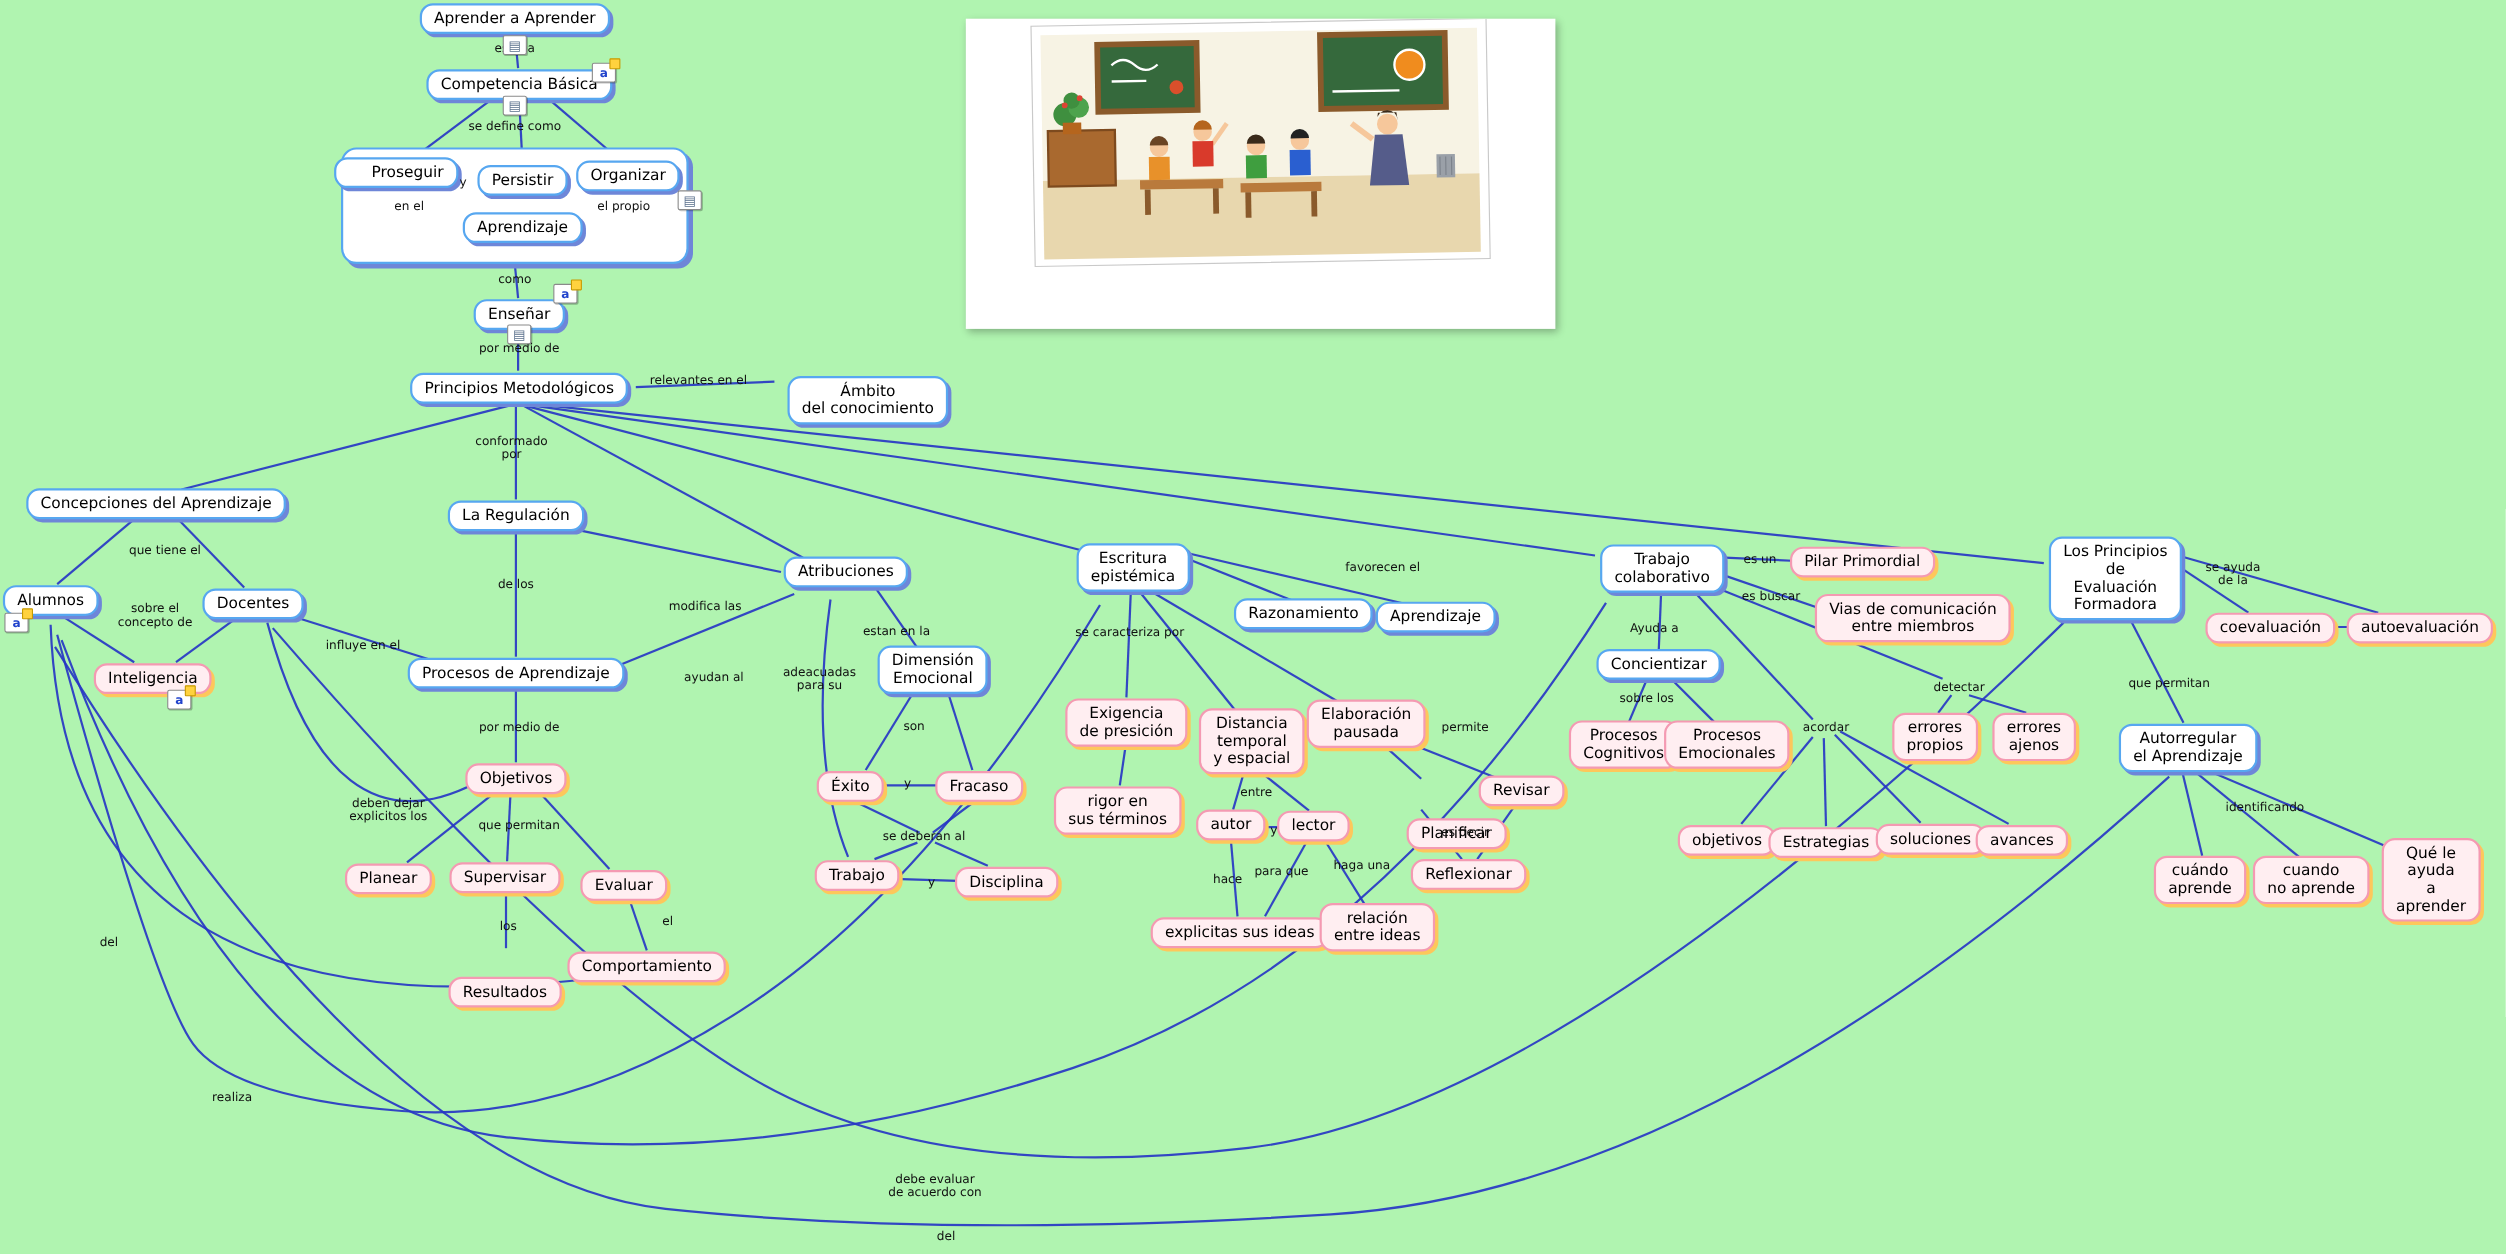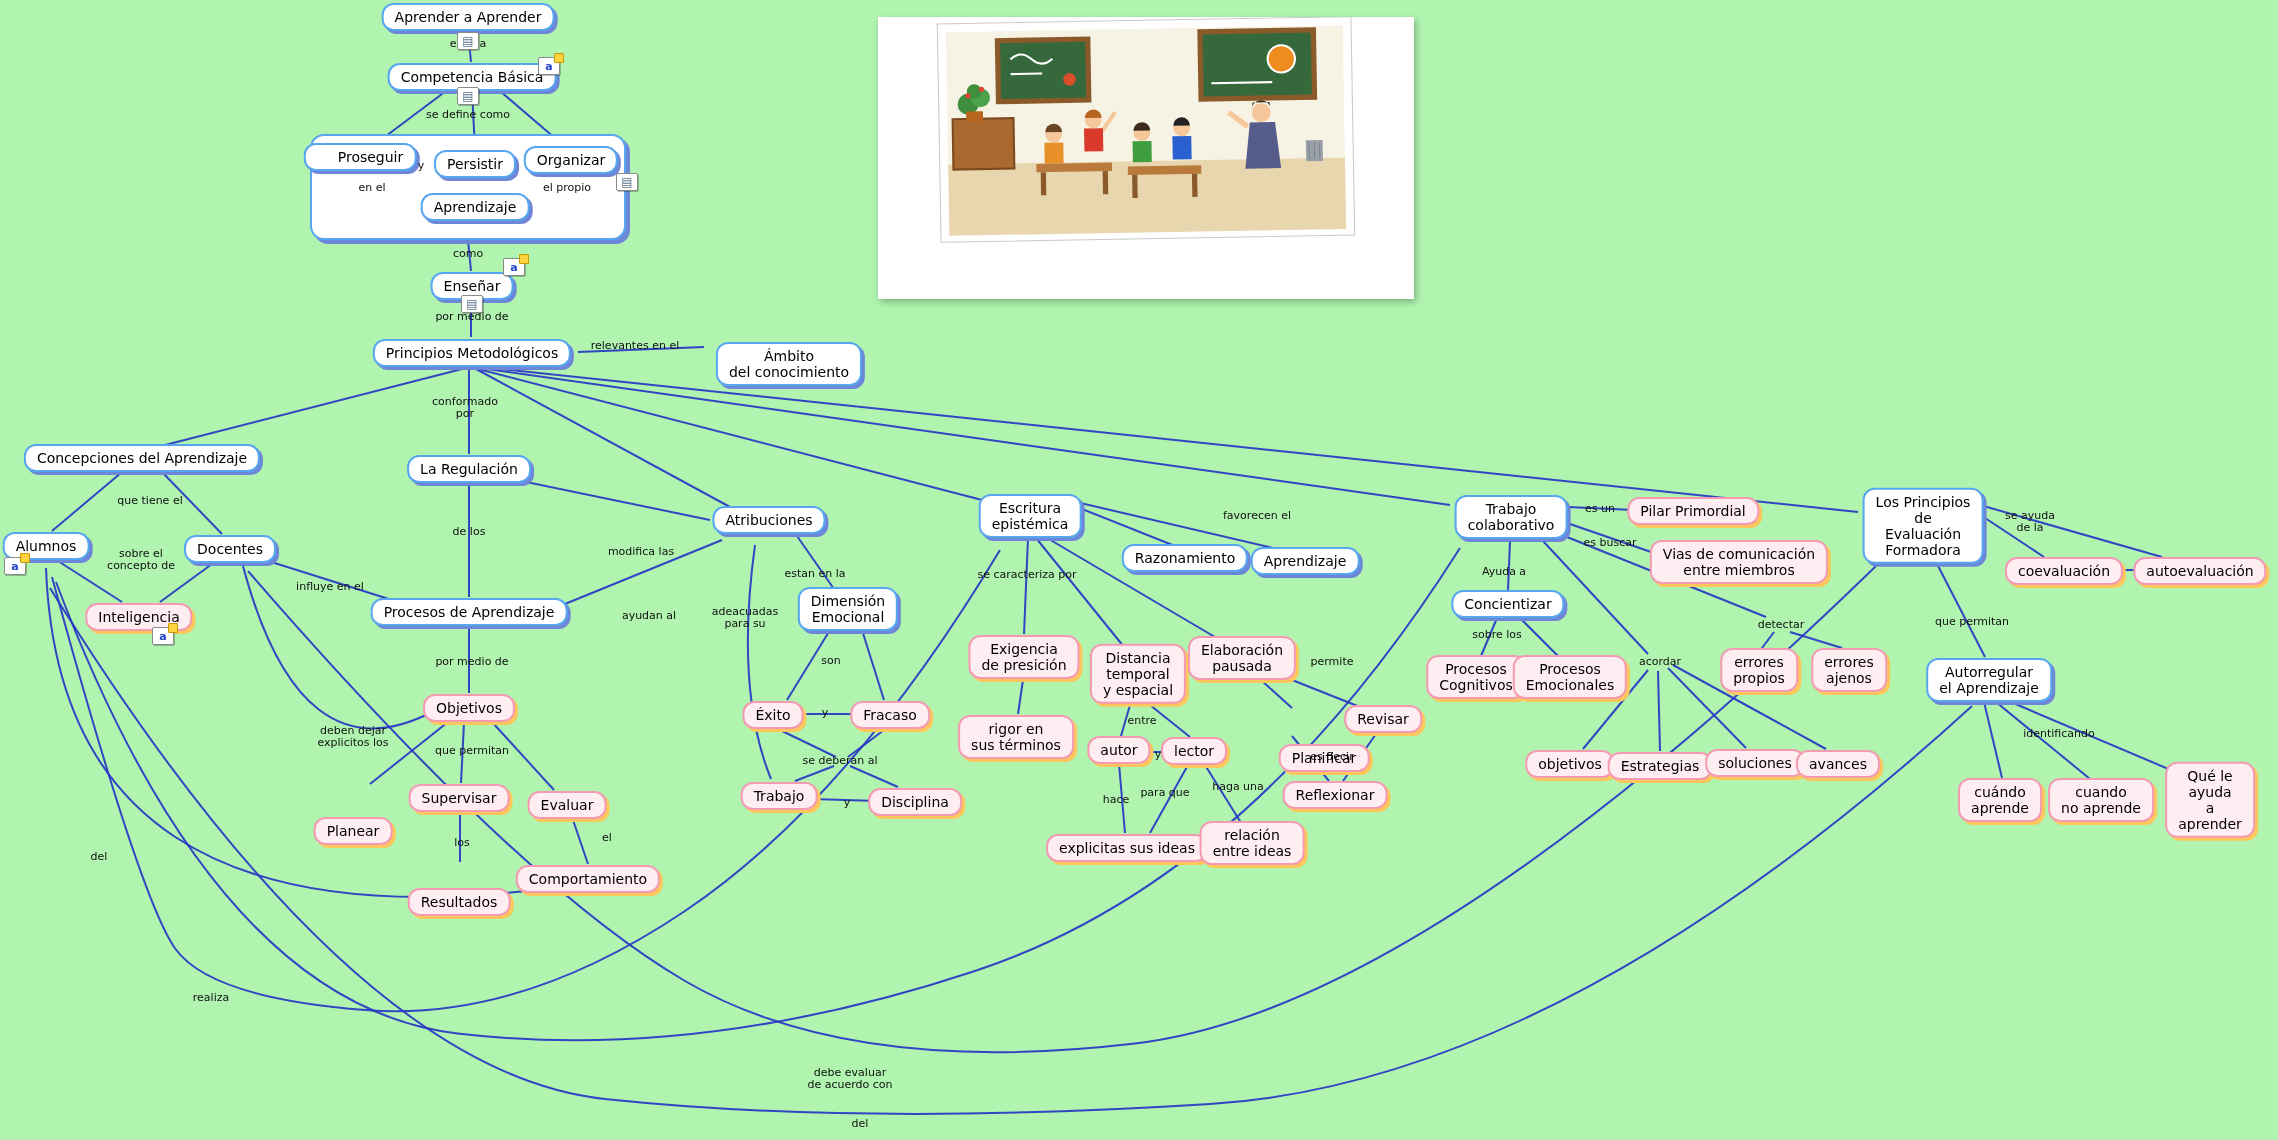--- a/index.html
+++ b/index.html
@@ -157,21 +157,21 @@
 colaborativo</div>
       <div class="node blue" style="left: 1508px; top: 604px;">Concientizar</div>
       <div class="node blue" style="left: 1923px; top: 526px;">Los Principios
 de
 Evaluación
 Formadora</div>
       <div class="node blue" style="left: 1989px; top: 680px;">Autorregular
 el Aprendizaje</div>
       <div class="node pink" style="left: 139px; top: 617px;">Inteligencia</div>
       <div class="node pink" style="left: 469px; top: 708px;">Objetivos</div>
-      <div class="node pink" style="left: 353px; top: 831px;">Planear</div>
+      <div class="node pink" style="left: 353px; top: 799px;">Planear</div>
       <div class="node pink" style="left: 459px; top: 798px;">Supervisar</div>
       <div class="node pink" style="left: 567px; top: 805px;">Evaluar</div>
       <div class="node pink" style="left: 459px; top: 877px; margin-top: 25px;">Resultados</div>
       <div class="node pink" style="left: 588px; top: 879px;">Comportamiento</div>
       <div class="node pink" style="left: 773px; top: 715px;">Éxito</div>
       <div class="node pink" style="left: 890px; top: 715px;">Fracaso</div>
       <div class="node pink" style="left: 779px; top: 796px;">Trabajo</div>
       <div class="node pink" style="left: 915px; top: 802px;">Disciplina</div>
       <div class="node pink" style="left: 1024px; top: 657px;">Exigencia
 de presición</div>

